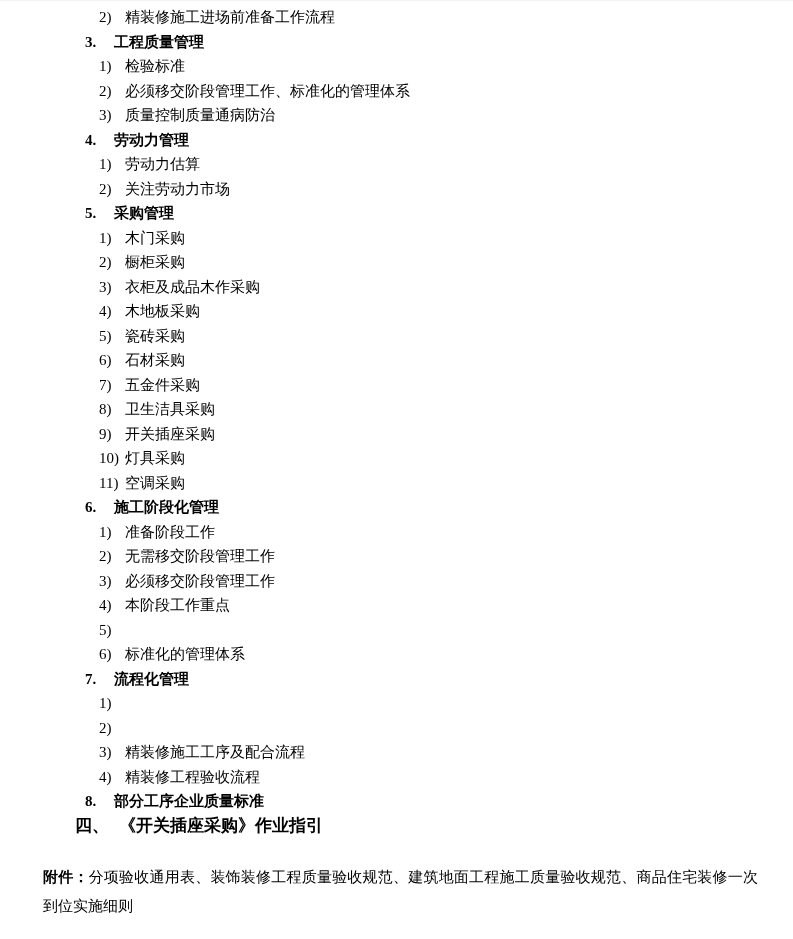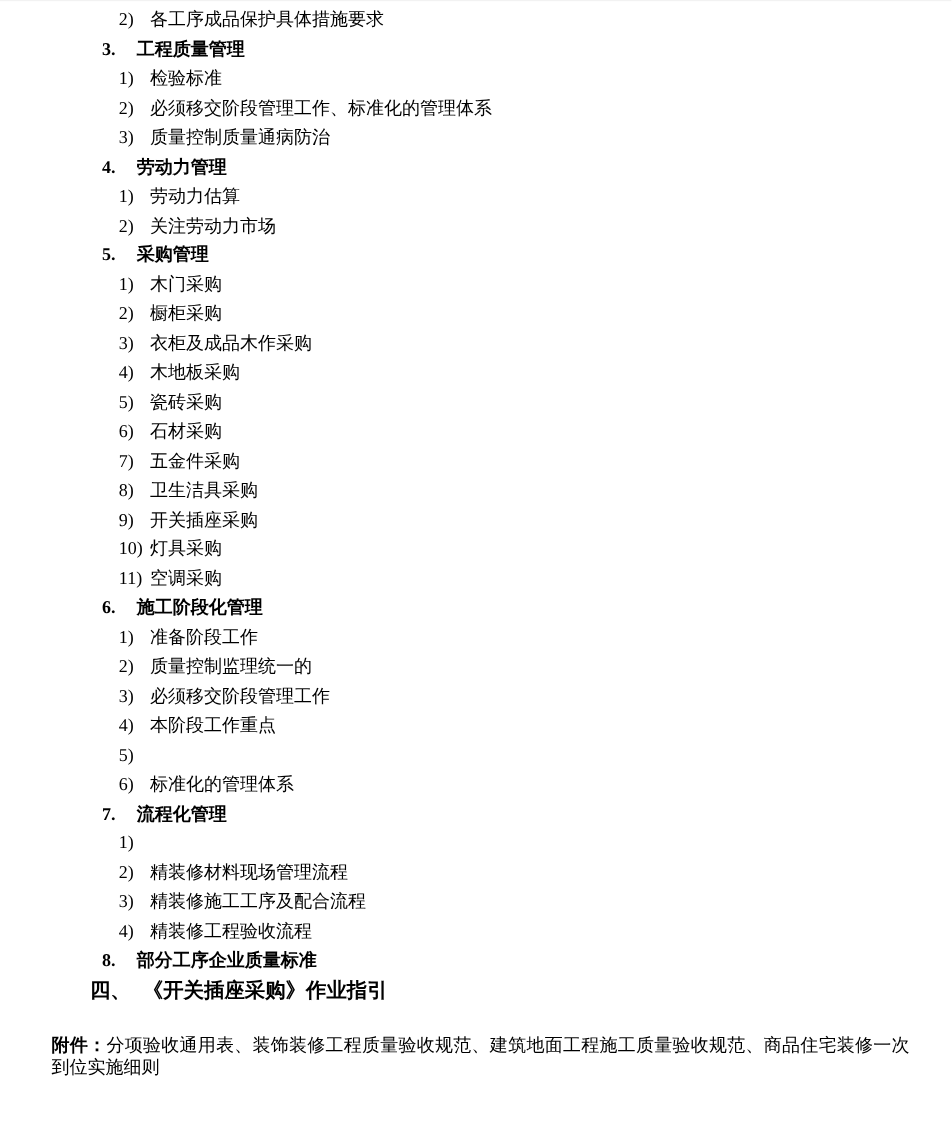--- a/index.html
+++ b/index.html
@@ -31,33 +31,33 @@
   .row.sub { padding-left: 99px; }
   .row.sub .num { width: 26px; }
   .row.main { padding-left: 85px; font-weight: bold; }
   .row.main .num { width: 29px; }
   .row.chapter { padding-left: 75px; font-weight: bold; font-size: 17px; }
   .row.chapter .num { width: 44px; }
   .attachment {
     margin: 25px 0 0 43px;
     width: 715px;
     font-size: 15px;
-    line-height: 18px;
+    line-height: 29px;
     text-align: justify;
   }
   .attachment .label { font-weight: bold; }
 </style>
 </head>
 <body>
 
 <div class="page">
   <div class="outline" id="outline">
       <div class="row sub">
         <span class="num">2)</span>
-        <span class="txt">各工序成品保护具体措施要求</span>
+        <span class="txt">精装修施工进场前准备工作流程</span>
       </div>
       <div class="row main">
         <span class="num">3.</span>
         <span class="txt">工程质量管理</span>
       </div>
       <div class="row sub">
         <span class="num">1)</span>
         <span class="txt">检验标准</span>
       </div>
       <div class="row sub">
@@ -131,21 +131,21 @@
       <div class="row main">
         <span class="num">6.</span>
         <span class="txt">施工阶段化管理</span>
       </div>
       <div class="row sub">
         <span class="num">1)</span>
         <span class="txt">准备阶段工作</span>
       </div>
       <div class="row sub">
         <span class="num">2)</span>
-        <span class="txt">质量控制监理统一的</span>
+        <span class="txt">无需移交阶段管理工作</span>
       </div>
       <div class="row sub">
         <span class="num">3)</span>
         <span class="txt">必须移交阶段管理工作</span>
       </div>
       <div class="row sub">
         <span class="num">4)</span>
         <span class="txt">本阶段工作重点</span>
       </div>
       <div class="row sub">
@@ -157,21 +157,20 @@
       </div>
       <div class="row main">
         <span class="num">7.</span>
         <span class="txt">流程化管理</span>
       </div>
       <div class="row sub">
         <span class="num">1)</span>
       </div>
       <div class="row sub">
         <span class="num">2)</span>
-        <span class="txt">精装修材料现场管理流程</span>
       </div>
       <div class="row sub">
         <span class="num">3)</span>
         <span class="txt">精装修施工工序及配合流程</span>
       </div>
       <div class="row sub">
         <span class="num">4)</span>
         <span class="txt">精装修工程验收流程</span>
       </div>
       <div class="row main">

